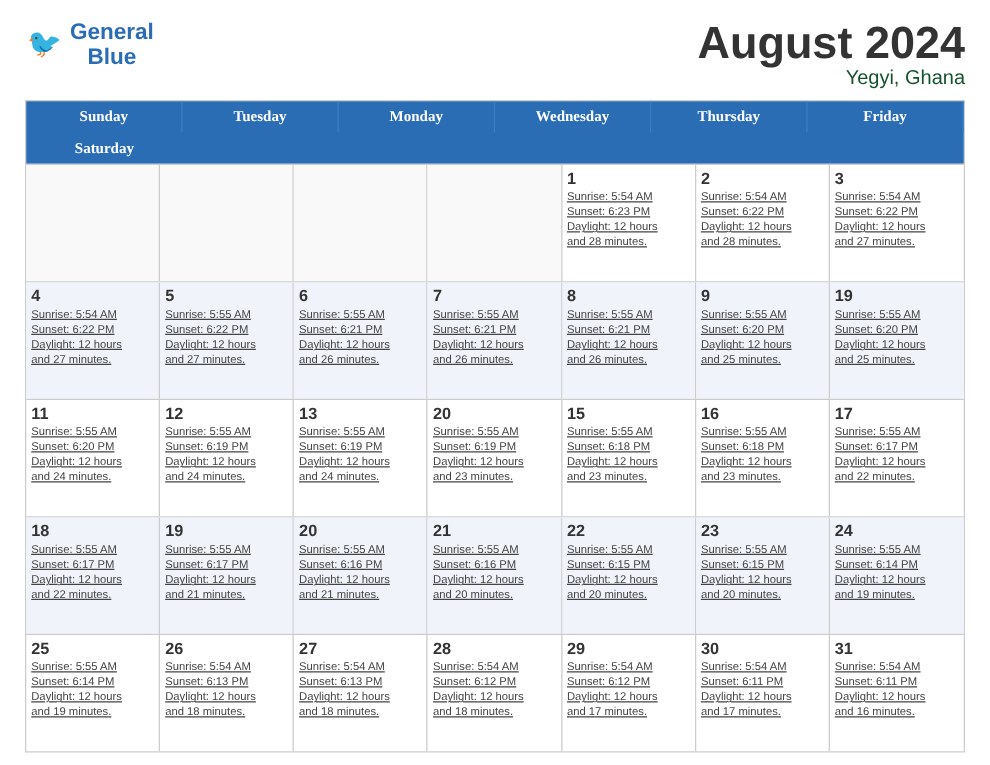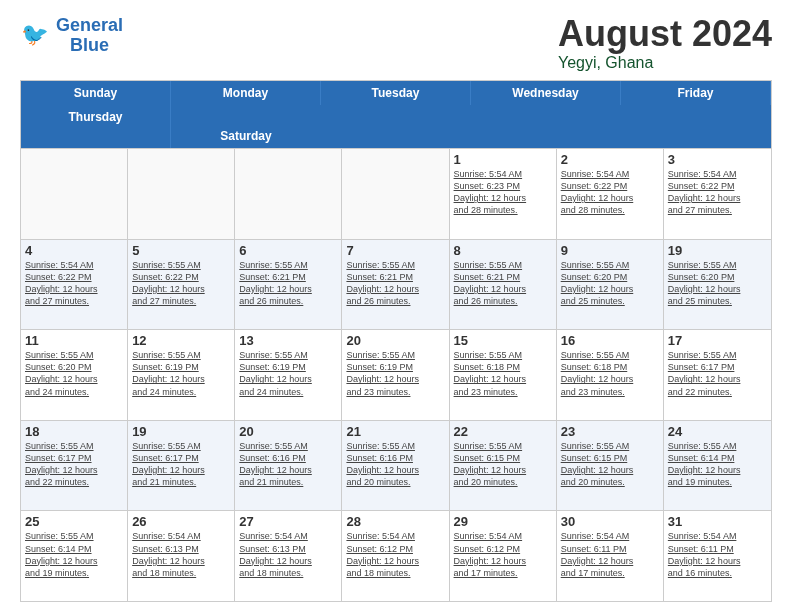--- a/index.html
+++ b/index.html
@@ -36,53 +36,54 @@
       text-align: center;
     }
     .logo-text span {
       color: #2a6db5;
     }
     .logo-bird {
       width: 32px;
       height: 32px;
     }
     .title-block {
-      text-align: left;
+      text-align: right;
     }
     .month-title {
       font-size: 36px;
       font-weight: bold;
       color: #333;
       line-height: 1;
     }
     .location {
       font-size: 16px;
       color: #14532d;
       margin-top: 2px;
     }
     .calendar {
       flex: 1;
       display: flex;
       flex-direction: column;
       border: 1px solid #ccc;
     }
     .cal-header {
       display: grid;
-      grid-template-columns: repeat(5, 1fr);
+      grid-template-columns: repeat(6, 1fr);
       background: #2a6db5;
+      font-family: Liberation Serif, serif;
     }
     .cal-header-cell {
       color: #fff;
       font-weight: bold;
       font-size: 12px;
       padding: 5px 4px;
       text-align: center;
       border-right: 1px solid #3a7dc5;
     }
-    .cal-header-cell:last-child { border-right: none; margin-top: 19px; }
+    .cal-header-cell:last-child { border-right: none; }
     .cal-body {
       flex: 1;
       display: flex;
       flex-direction: column;
     }
     .cal-row {
       display: grid;
       grid-template-columns: repeat(7, 1fr);
       flex: 1;
       border-top: 1px solid #ccc;
@@ -130,25 +131,25 @@
     </div>
     <div class="title-block">
       <div class="month-title">August 2024</div>
       <div class="location">Yegyi, Ghana</div>
     </div>
   </div>
 
   <div class="calendar">
     <div class="cal-header">
     <div class="cal-header-cell">Sunday</div>
+        <div class="cal-header-cell">Tuesday</div>
         <div class="cal-header-cell">Monday</div>
-        <div class="cal-header-cell">Tuesday</div>
         <div class="cal-header-cell">Wednesday</div>
+        <div class="cal-header-cell">Thursday</div>
         <div class="cal-header-cell">Friday</div>
-        <div class="cal-header-cell">Thursday</div>
         <div class="cal-header-cell">Saturday</div>
       </div>
     <div class="cal-body">
     <div class="cal-row">
           <div class="cal-cell empty"></div>
           <div class="cal-cell empty"></div>
           <div class="cal-cell empty"></div>
           <div class="cal-cell empty"></div>
           <div class="cal-cell">
             <div class="cell-date">1</div>

